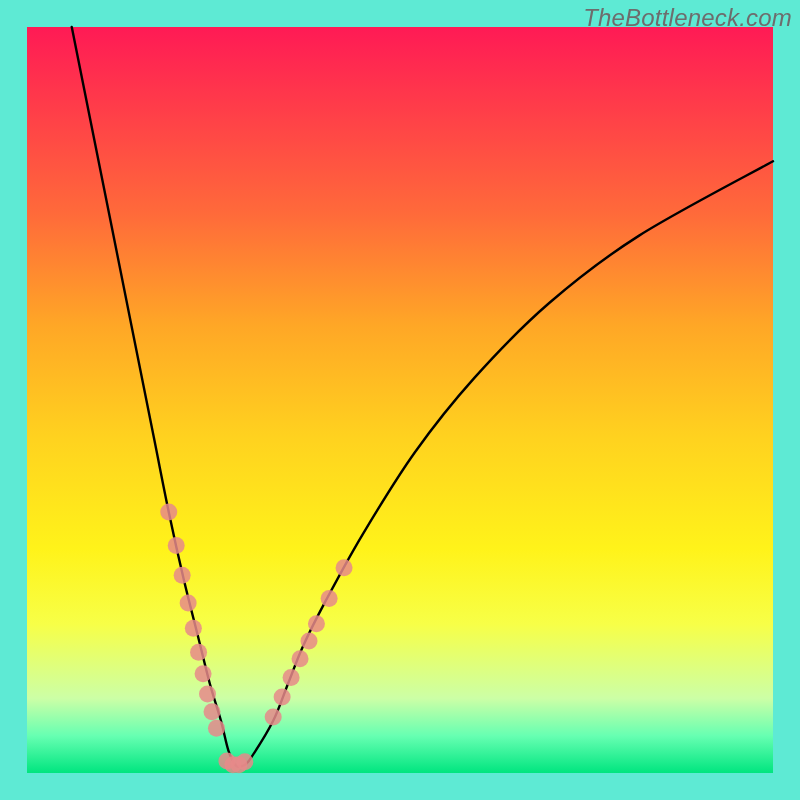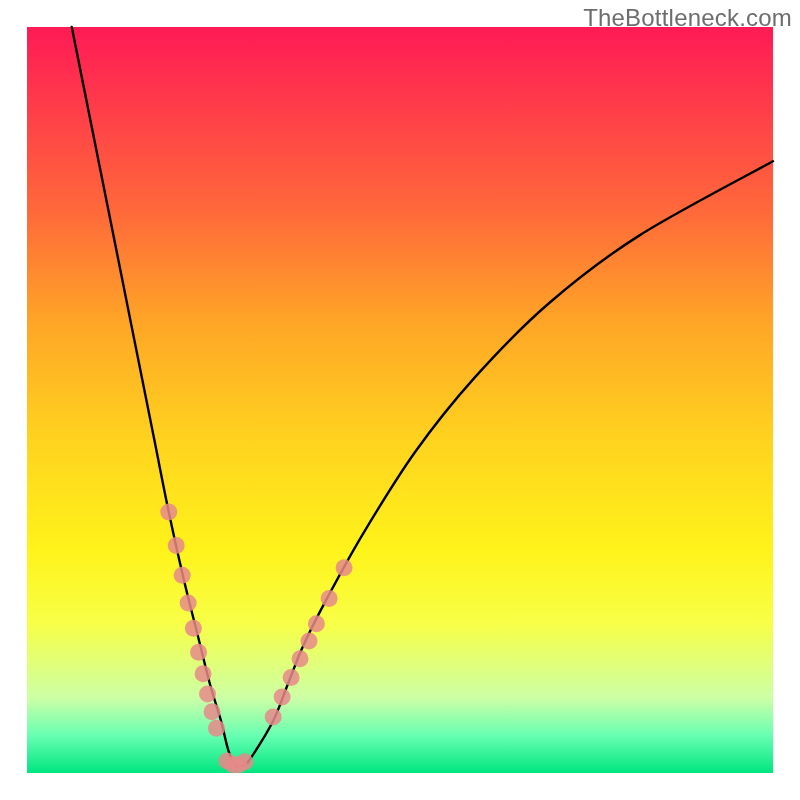--- a/index.html
+++ b/index.html
@@ -10,21 +10,22 @@
     overflow: hidden;
     background: #000;
     font-family: Arial, Helvetica, sans-serif;
   }
   .frame {
     position: absolute;
     top: 0;
     left: 0;
     width: 800px;
     height: 800px;
-    background: #ffffff;
+    background: #5eead4;
+    font-style: italic;
   }
   .plot {
     position: absolute;
     top: 27px;
     left: 27px;
     width: 746px;
     height: 746px;
     background: linear-gradient(to bottom,
       #ff1a55 0%,
       #ff3a4a 10%,

